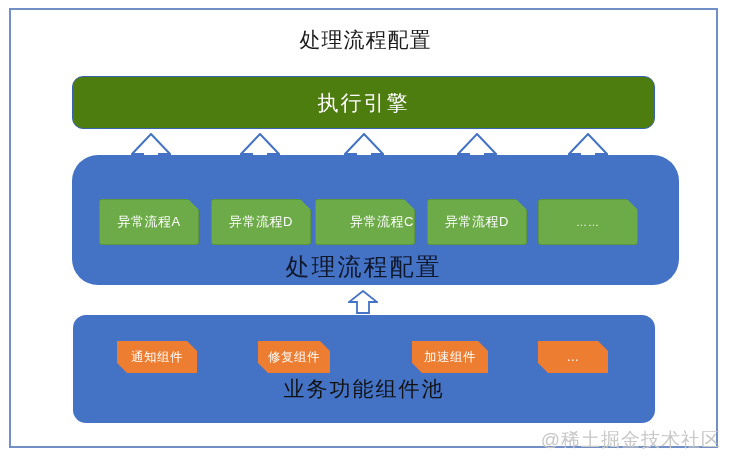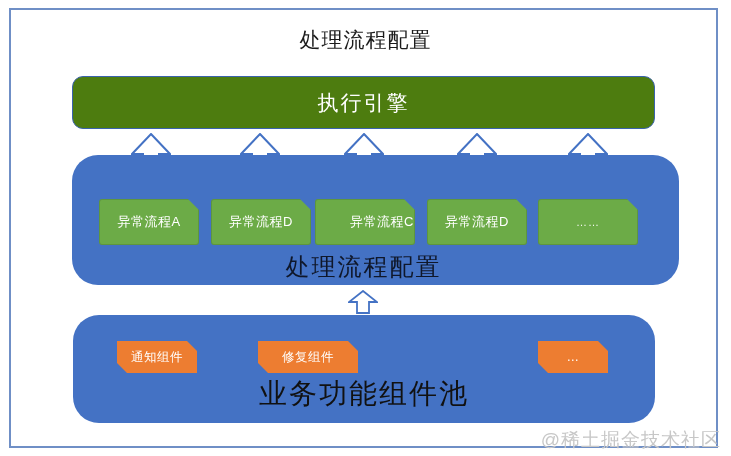--- a/index.html
+++ b/index.html
@@ -11,25 +11,25 @@
   .exec-box .lbl{color:#ffffff;font-size:21px;letter-spacing:2px;}
   .big-arrow{position:absolute;top:133px;width:40px;height:59px;}
   .big-arrow.a0{left:131px;} .big-arrow.a1{left:240px;} .big-arrow.a2{left:344px;} .big-arrow.a3{left:457px;} .big-arrow.a4{left:568px;}
   .mid-container{position:absolute;left:72px;top:155px;width:583px;height:130px;background:#4472c4;border-radius:26px;padding-left:24px;}
   .green-box{position:absolute;top:44px;width:100px;height:46px;background:#6cab47;border:1px solid rgba(0,0,0,0.12);box-sizing:border-box;display:flex;align-items:center;justify-content:center;clip-path:polygon(0 0,calc(100% - 11px) 0,100% 11px,100% 100%,0 100%);border-radius:3px;}
   .green-box .lbl{color:#ffffff;font-size:13px;letter-spacing:0.5px;}
   .g0{left:27px;} .g1{left:139px;} .g2{left:243px;justify-content:flex-end;} .g3{left:355px;align-items:center;} .g4{left:466px;}
   .g4 .lbl{font-size:11px;letter-spacing:1px;opacity:0.9;}
   .mid-label{position:absolute;left:0;top:96px;width:583px;text-align:center;font-size:24px;color:#0f172a;letter-spacing:2px;}
   .small-arrow{position:absolute;left:348px;top:290px;width:30px;height:24px;}
-  .pool-container{position:absolute;left:73px;top:315px;width:582px;height:108px;background:#4472c4;border-radius:26px;}
+  .pool-container{position:absolute;left:73px;top:315px;width:582px;height:108px;background:#4472c4;border-radius:13px;}
   .orange-box{position:absolute;top:26px;height:32px;background:#ed7d31;display:flex;align-items:center;justify-content:center;clip-path:polygon(0 0,calc(100% - 10px) 0,100% 10px,100% 100%,10px 100%,0 calc(100% - 10px));}
   .orange-box .lbl{color:#ffffff;font-size:12.5px;letter-spacing:0.5px;}
-  .o0{left:44px;width:80px;} .o1{left:185px;width:100px;} .o2{left:339px;width:76px;} .o3{left:465px;width:70px;}
-  .pool-label{position:absolute;left:0;top:60px;width:582px;text-align:center;font-size:28px;color:#111111;letter-spacing:2px;}
+  .o0{left:44px;width:80px;} .o1{left:185px;width:72px;} .o2{left:339px;width:76px;} .o3{left:465px;width:70px;}
+  .pool-label{position:absolute;left:0;top:60px;width:582px;text-align:center;font-size:21px;color:#111111;letter-spacing:2px;}
   .watermark{position:absolute;right:10px;top:427px;font-size:19px;color:#c7c7c7;letter-spacing:1px;}
 </style>
 </head>
 <body>
 
 <div class="canvas">
 
   <div class="frame"></div>
 
   <div class="diagram-title">处理流程配置</div>
@@ -77,20 +77,23 @@
       <polygon points="15,1 29,12 21,12 21,23 9,23 9,12 1,12" fill="#ffffff" stroke="#4472c4" stroke-width="1.8" stroke-linejoin="miter"></polygon>
     </svg>
 
   <div class="pool-container">
     <div class="orange-box o0">
       <span class="lbl">通知组件</span>
     </div>
     <div class="orange-box o1">
       <span class="lbl">修复组件</span>
     </div>
+    <div class="orange-box o2">
+      <span class="lbl">加速组件</span>
+    </div>
     <div class="orange-box o3">
       <span class="lbl">…</span>
     </div>
     <div class="pool-label">业务功能组件池</div>
   </div>
 
   <div class="watermark">@稀土掘金技术社区</div>
 
 </div>
 

